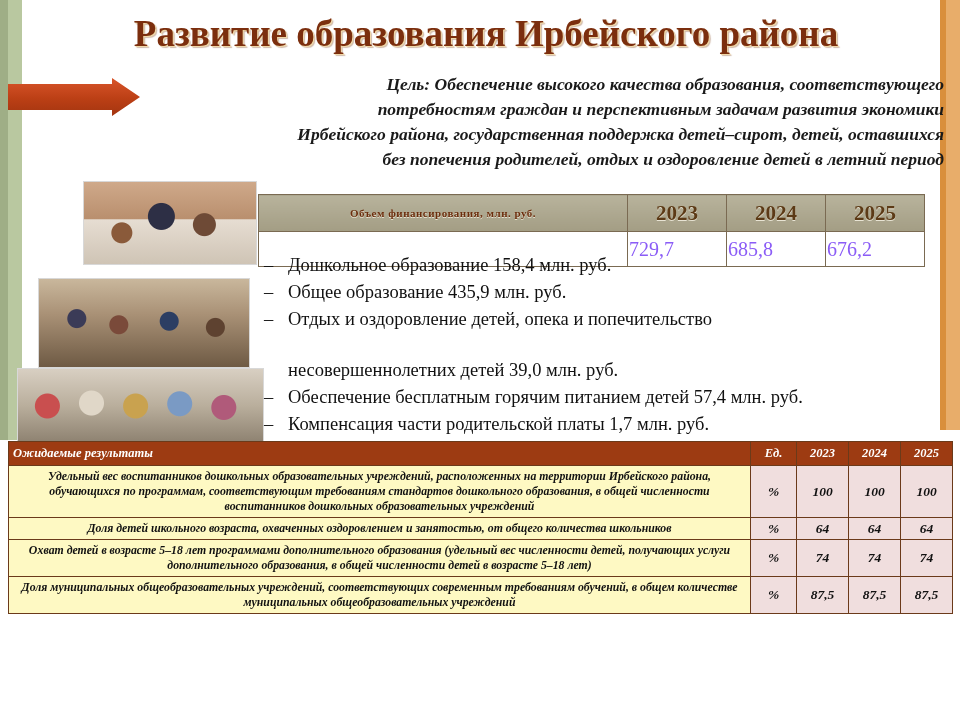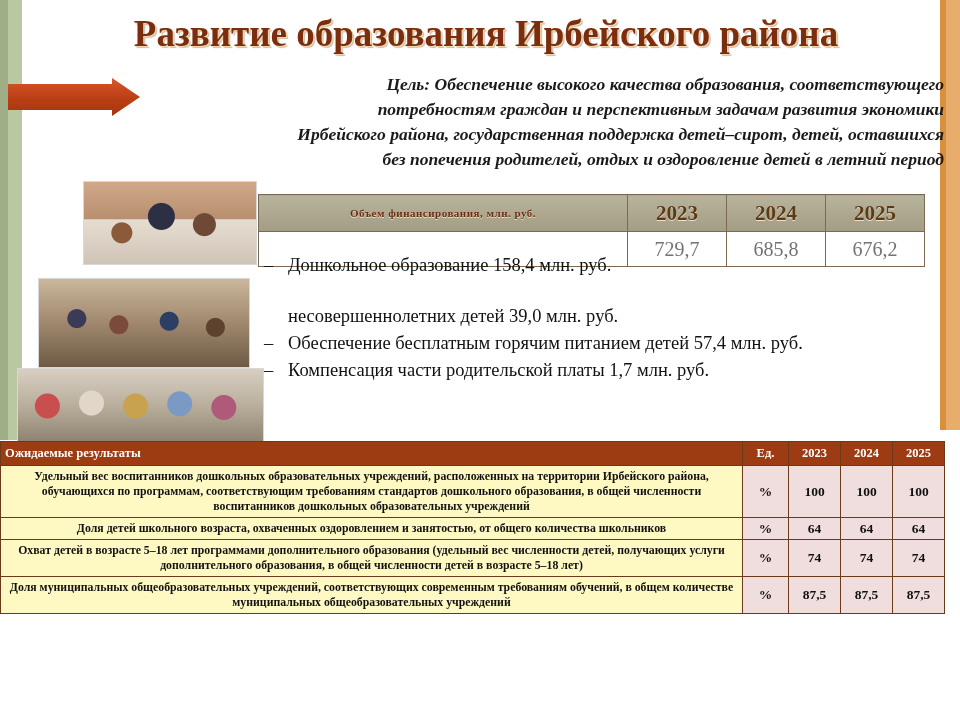--- a/index.html
+++ b/index.html
@@ -164,23 +164,22 @@
   .fin-empty {
     background: #ffffff;
     border-left: 1px solid #7a6a52;
     border-bottom: 1px solid #7a6a52;
     border-top: none;
     border-right: none;
   }
   .fin-val {
     height: 32px;
     background: #ffffff;
-    color: #737373;
+    color: #8b5cf6;
     font-size: 20px;
-    text-align: center;
   }
 
   
   .bullets {
     position: absolute;
     left: 258px;
     top: 252px;
     width: 700px;
     font-family: "Liberation Serif", serif;
     font-size: 18.5px;
@@ -200,26 +199,27 @@
   }
   .bullets .cont {
     padding-left: 30px;
     margin-top: 25px;
   }
   .bullets .cont::before { content: ""; }
 
   
   .results {
     position: absolute;
-    left: 0;
+    left: 8px;
     top: 441px;
     width: 944px;
     border-collapse: collapse;
     table-layout: fixed;
     font-family: "Liberation Serif", serif;
+    font-style: italic;
   }
   .results th, .results td {
     border: 1px solid #6b3a1a;
   }
   .results thead th {
     background: #9d3b12;
     color: #ffffff;
     font-size: 12.5px;
     font-weight: bold;
     height: 21px;
@@ -280,20 +280,22 @@
     <td class="fin-empty"></td>
     <td class="fin-val">729,7</td>
     <td class="fin-val">685,8</td>
     <td class="fin-val">676,2</td>
   </tr>
 </tbody>
   </table>
 
 <div class="bullets">
   <div>Дошкольное образование 158,4 млн. руб.</div>
+  <div>Общее образование 435,9 млн. руб.</div>
+  <div>Отдых и оздоровление детей, опека и попечительство</div>
   <div class="cont">несовершеннолетних  детей 39,0 млн. руб.</div>
   <div>Обеспечение  бесплатным  горячим  питанием детей 57,4 млн. руб.</div>
   <div>Компенсация части родительской платы 1,7 млн. руб.</div>
 </div>
 
 <table class="results">
   <colgroup>
     <col style="width:742px">
     <col style="width:46px">
     <col style="width:52px">

